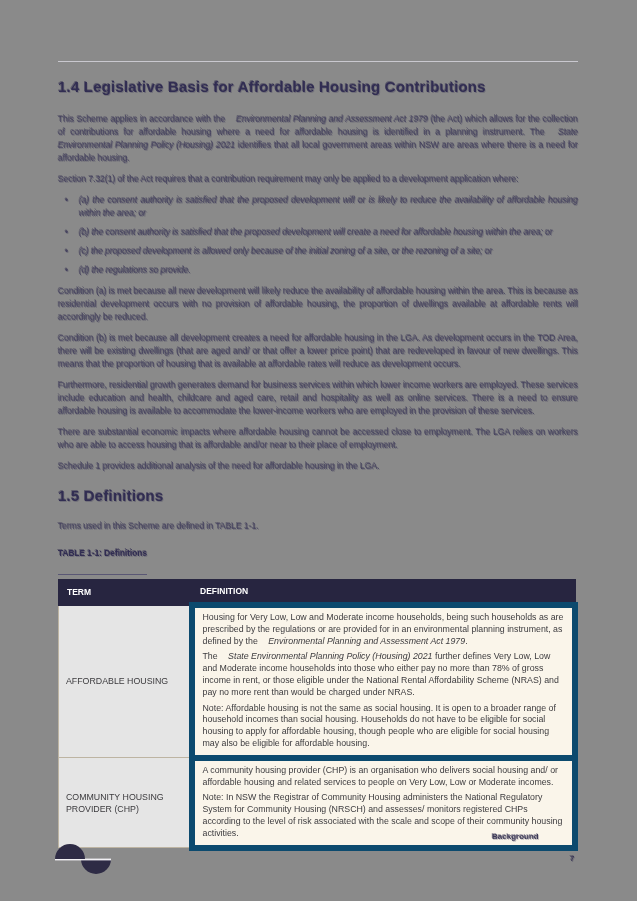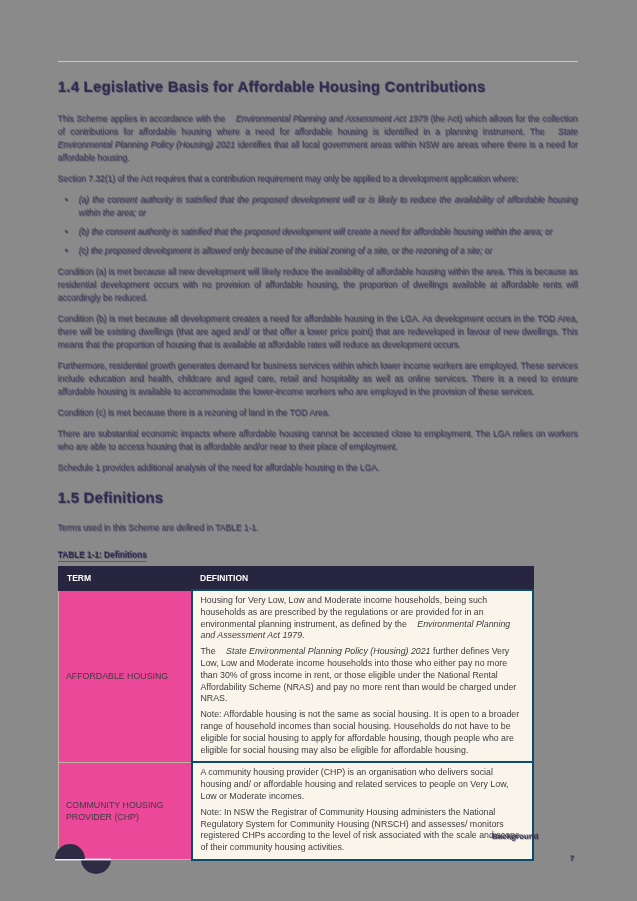--- a/index.html
+++ b/index.html
@@ -37,42 +37,42 @@
     color:#46435f;text-align:justify;font-style:italic;
   }
   ul.blist li::before{
     content:"\2022";position:absolute;left:7px;top:0;
     font-size:9px;color:#46435f;
   }
   .tablecap{
     display:inline-block;
     font-size:8.4px;font-weight:bold;color:#312d52;
     margin:2px 0 4px 0;border-bottom:1px solid #5a5774;
-    padding-bottom:1px;letter-spacing:-0.05px;
+    padding-bottom:16px;letter-spacing:-0.05px;
   }
   .intro15{margin-bottom:9px;}
   table.defs{
-    width:476px;border-collapse:collapse;table-layout:fixed;
+    width:520px;border-collapse:collapse;table-layout:fixed;
     border:1px solid #2d2b3b;
   }
   table.defs th{
     background:#272540;color:#ffffff;
     font-size:8.5px;font-weight:bold;text-align:left;
     padding:6px 8px;border:1px solid #272540;
   }
   th.col-term{width:116px;}
   td.term{
-    background:#ec4899;vertical-align:middle;
+    background:#e5e5e5;vertical-align:middle;
     padding:5px 7px;font-size:8.8px;line-height:12px;
     color:#3c3b3e;border:1px solid #bdb4a2;width:116px;
   }
   td.def{
     background:#faf5ea;vertical-align:top;
     padding:4px 8px 5px 8px;font-size:8.8px;line-height:11.8px;
-    color:#3c3b3e;border:2px solid #0c4a6e;
+    color:#3c3b3e;border:6px solid #0c4a6e;
   }
   td.def p{margin:0 0 4px 0;}
   td.def p:last-child{margin-bottom:0;}
   em{font-style:italic;padding-left:8px;}
   .footer-logo{position:absolute;left:55px;top:844px;width:60px;height:32px;}
   .f-chapter{
     position:absolute;left:492px;top:832px;
     font-size:8px;color:#3b3856;font-weight:bold;
   }
   .f-page{
@@ -90,26 +90,26 @@
   <h2 class="sec ghost">1.4 Legislative Basis for Affordable Housing Contributions</h2>
 
   <p class="b ghost"><span>This Scheme applies in accordance with the </span><em>Environmental Planning and Assessment Act 1979</em><span> (the Act) which allows for the collection of contributions for affordable housing where a need for affordable housing is identified in a planning instrument. The </span><em>State Environmental Planning Policy (Housing) 2021</em><span> identifies that all local government areas within NSW are areas where there is a need for affordable housing.</span></p>
 
   <p class="b ghost">Section 7.32(1) of the Act requires that a contribution requirement may only be applied to a development application where:</p>
 
   <ul class="blist">
     <li class="ghost">(a) the consent authority is satisfied that the proposed development will or is likely to reduce the availability of affordable housing within the area; or</li>
     <li class="ghost">(b) the consent authority is satisfied that the proposed development will create a need for affordable housing within the area; or</li>
     <li class="ghost">(c) the proposed development is allowed only because of the initial zoning of a site, or the rezoning of a site; or</li>
+    <li class="ghost">(d) the regulations so provide.</li>
   </ul>
 
   <p class="b ghost">Condition (a) is met because all new development will likely reduce the availability of affordable housing within the area. This is because as residential development occurs with no provision of affordable housing, the proportion of dwellings available at affordable rents will accordingly be reduced.</p>
   <p class="b ghost">Condition (b) is met because all development creates a need for affordable housing in the LGA. As development occurs in the TOD Area, there will be existing dwellings (that are aged and/ or that offer a lower price point) that are redeveloped in favour of new dwellings. This means that the proportion of housing that is available at affordable rates will reduce as development occurs.</p>
   <p class="b ghost">Furthermore, residential growth generates demand for business services within which lower income workers are employed. These services include education and health, childcare and aged care, retail and hospitality as well as online services. There is a need to ensure affordable housing is available to accommodate the lower-income workers who are employed in the provision of these services.</p>
-  <p class="b ghost">Condition (c) is met because there is a rezoning of land in the TOD Area.</p>
   <p class="b ghost">There are substantial economic impacts where affordable housing cannot be accessed close to employment. The LGA relies on workers who are able to access housing that is affordable and/or near to their place of employment.</p>
   <p class="b ghost">Schedule 1 provides additional analysis of the need for affordable housing in the LGA.</p>
 
   <h2 class="sec sec15 ghost">1.5 Definitions</h2>
 
   <p class="b ghost intro15">Terms used in this Scheme are defined in TABLE 1-1.</p>
 
   <span class="tablecap ghost">TABLE 1-1: Definitions</span>
 
   <table class="defs">
@@ -117,21 +117,21 @@
       <tr>
         <th class="col-term">TERM</th>
         <th>DEFINITION</th>
       </tr>
     </thead>
     <tbody>
       <tr>
         <td class="term">AFFORDABLE HOUSING</td>
         <td class="def">
           <p><span>Housing for Very Low, Low and Moderate income households, being such households as are prescribed by the regulations or are provided for in an environmental planning instrument, as defined by the </span><em>Environmental Planning and Assessment Act 1979</em><span>.</span></p>
-          <p><span>The </span><em>State Environmental Planning Policy (Housing) 2021</em><span> further defines Very Low, Low and Moderate income households into those who either pay no more than 30% of gross income in rent, or those eligible under the National Rental Affordability Scheme (NRAS) and pay no more rent than would be charged under NRAS.</span></p>
+          <p><span>The </span><em>State Environmental Planning Policy (Housing) 2021</em><span> further defines Very Low, Low and Moderate income households into those who either pay no more than 78% of gross income in rent, or those eligible under the National Rental Affordability Scheme (NRAS) and pay no more rent than would be charged under NRAS.</span></p>
           <p><span>Note: Affordable housing is not the same as social housing. It is open to a broader range of household incomes than social housing. Households do not have to be eligible for social housing to apply for affordable housing, though people who are eligible for social housing may also be eligible for affordable housing.</span></p>
         </td>
       </tr>
       <tr>
         <td class="term">COMMUNITY HOUSING PROVIDER (CHP)</td>
         <td class="def">
           <p><span>A community housing provider (CHP) is an organisation who delivers social housing and/ or affordable housing and related services to people on Very Low, Low or Moderate incomes.</span></p>
           <p><span>Note: In NSW the Registrar of Community Housing administers the National Regulatory System for Community Housing (NRSCH) and assesses/ monitors registered CHPs according to the level of risk associated with the scale and scope of their community housing activities.</span></p>
         </td>
       </tr>

